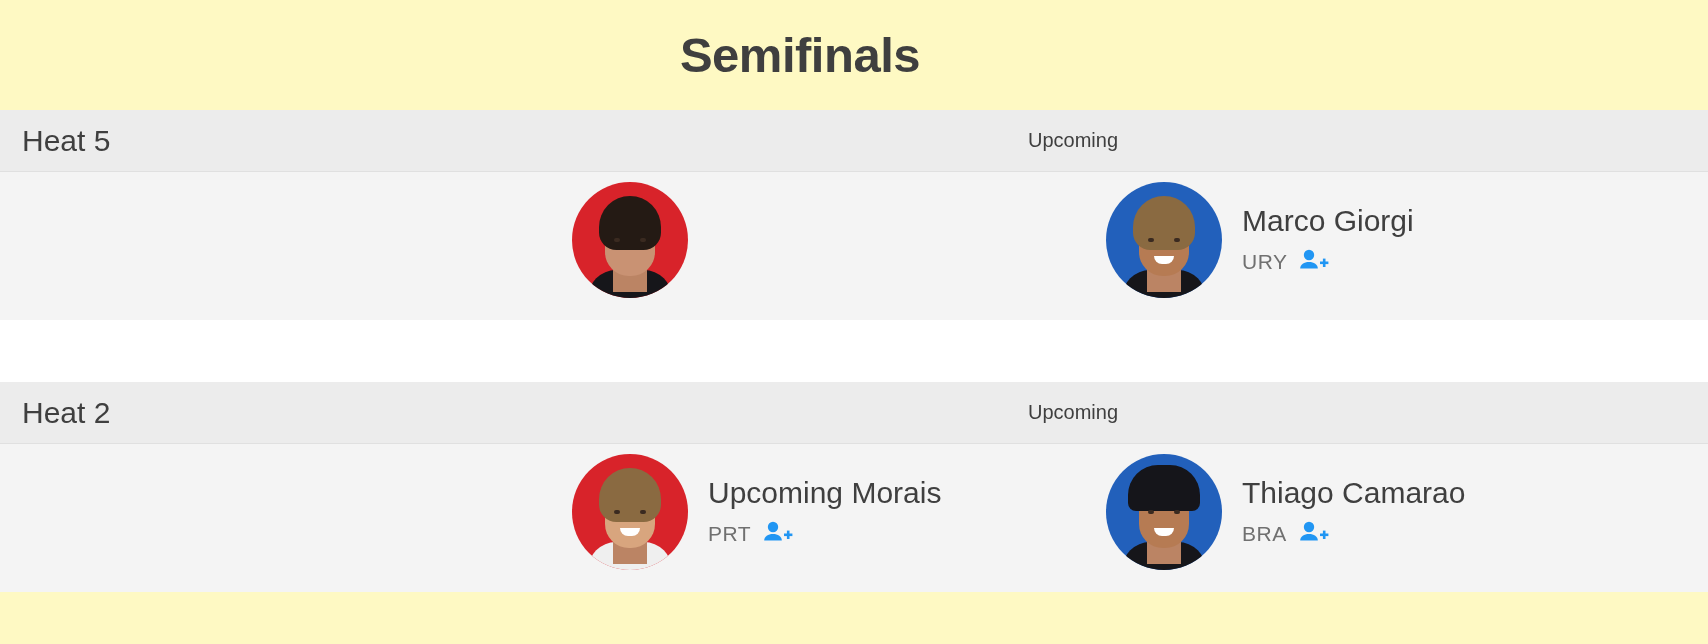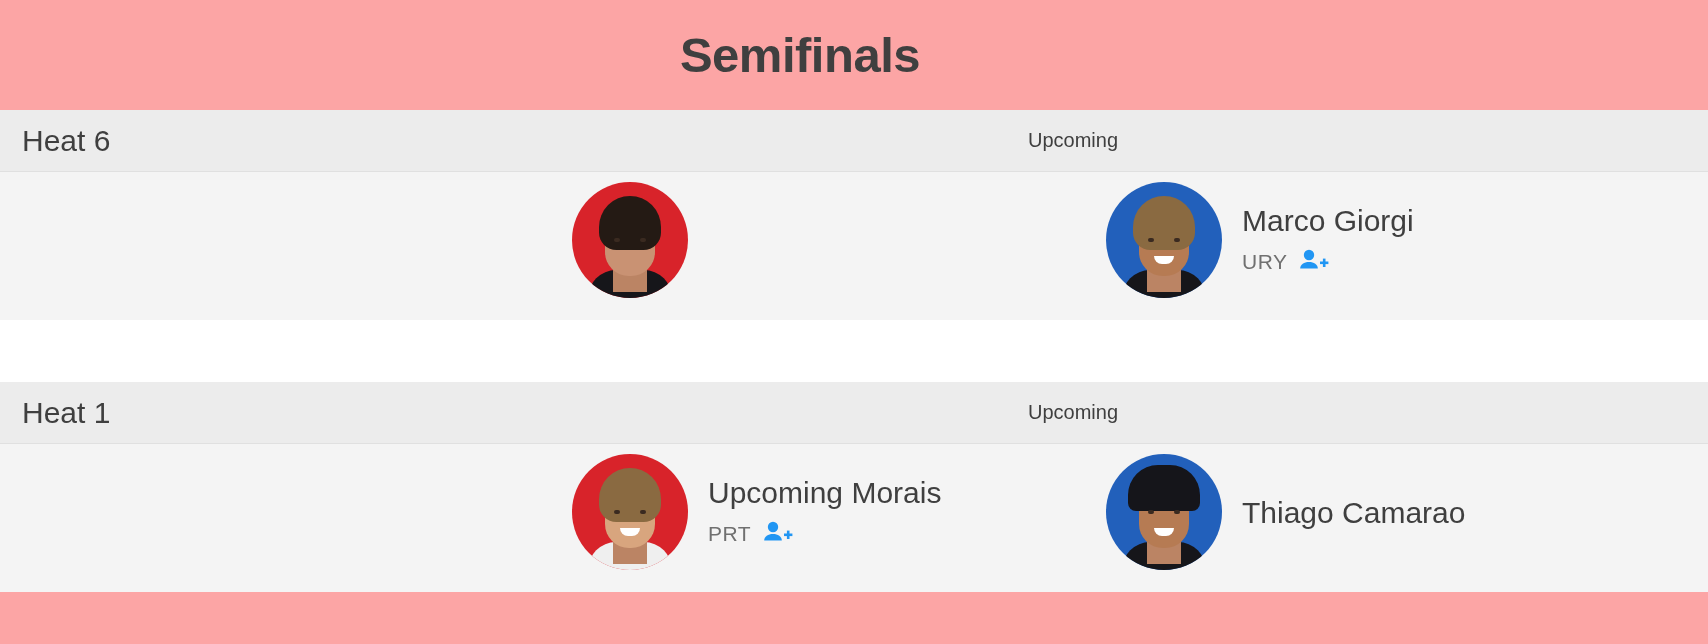--- a/index.html
+++ b/index.html
@@ -3,21 +3,21 @@
 <meta charset="utf-8">
 <style>
   * { margin:0; padding:0; box-sizing:border-box; }
   html, body {
     width:1708px; height:644px;
     background:#ffffff;
     font-family:"Liberation Sans", sans-serif;
     overflow:hidden;
   }
 
-  .page { width:1708px; height:644px; position:relative; background:#fca5a5; }
+  .page { width:1708px; height:644px; position:relative; background:#fef9c3; }
 
   
   .title-bar {
     height:110px;
     display:flex;
     align-items:center;
     justify-content:center;
     padding-left:0;
   }
   .round-title {
@@ -167,21 +167,21 @@
 <body>
 
 <div class="page">
 
   <div class="title-bar">
     <div class="round-title">Semifinals</div>
   </div>
 
   <div class="heat-block">
     <div class="heat-header">
-      <span class="heat-label">Heat 6</span>
+      <span class="heat-label">Heat 5</span>
       <span class="heat-status">Upcoming</span>
     </div>
     <div class="heat-body">
 
       <div class="athlete slot-1">
         <div class="avatar red">
           <div class="portrait">
             <div class="p-body"></div>
             <div class="p-neck"></div>
             <div class="p-face"></div>
@@ -220,21 +220,21 @@
         </div>
       </div>
 
     </div>
   </div>
 
   <div class="heat-gap"></div>
 
   <div class="heat-block">
     <div class="heat-header">
-      <span class="heat-label">Heat 1</span>
+      <span class="heat-label">Heat 2</span>
       <span class="heat-status">Upcoming</span>
     </div>
     <div class="heat-body">
 
       <div class="athlete slot-1">
         <div class="avatar red">
           <div class="portrait">
             <div class="p-body white"></div>
             <div class="p-neck"></div>
             <div class="p-face lite"></div>
@@ -267,19 +267,30 @@
             <div class="p-neck"></div>
             <div class="p-face tan"></div>
             <div class="p-hair cap"></div>
             <div class="p-eye l"></div>
             <div class="p-eye r"></div>
             <div class="p-smile"></div>
           </div>
         </div>
         <div class="athlete-text">
           <div class="athlete-name">Thiago Camarao</div>
+          <div class="athlete-meta">
+            <span class="athlete-country">BRA</span>
+            <span class="follow-icon">
+              <svg width="30" height="24" viewBox="0 0 30 24" aria-hidden="true">
+                <circle cx="10" cy="7" r="5.2" fill="#2196f3"></circle>
+                <path d="M1.2 20.5c0-4.2 3.9-6.6 8.8-6.6s8.8 2.4 8.8 6.6z" fill="#2196f3"></path>
+                <rect x="21" y="13.5" width="8.4" height="2.6" fill="#2196f3"></rect>
+                <rect x="23.9" y="10.6" width="2.6" height="8.4" fill="#2196f3"></rect>
+              </svg>
+            </span>
+          </div>
         </div>
       </div>
 
     </div>
   </div>
 
 </div>
 
 </body></html>

